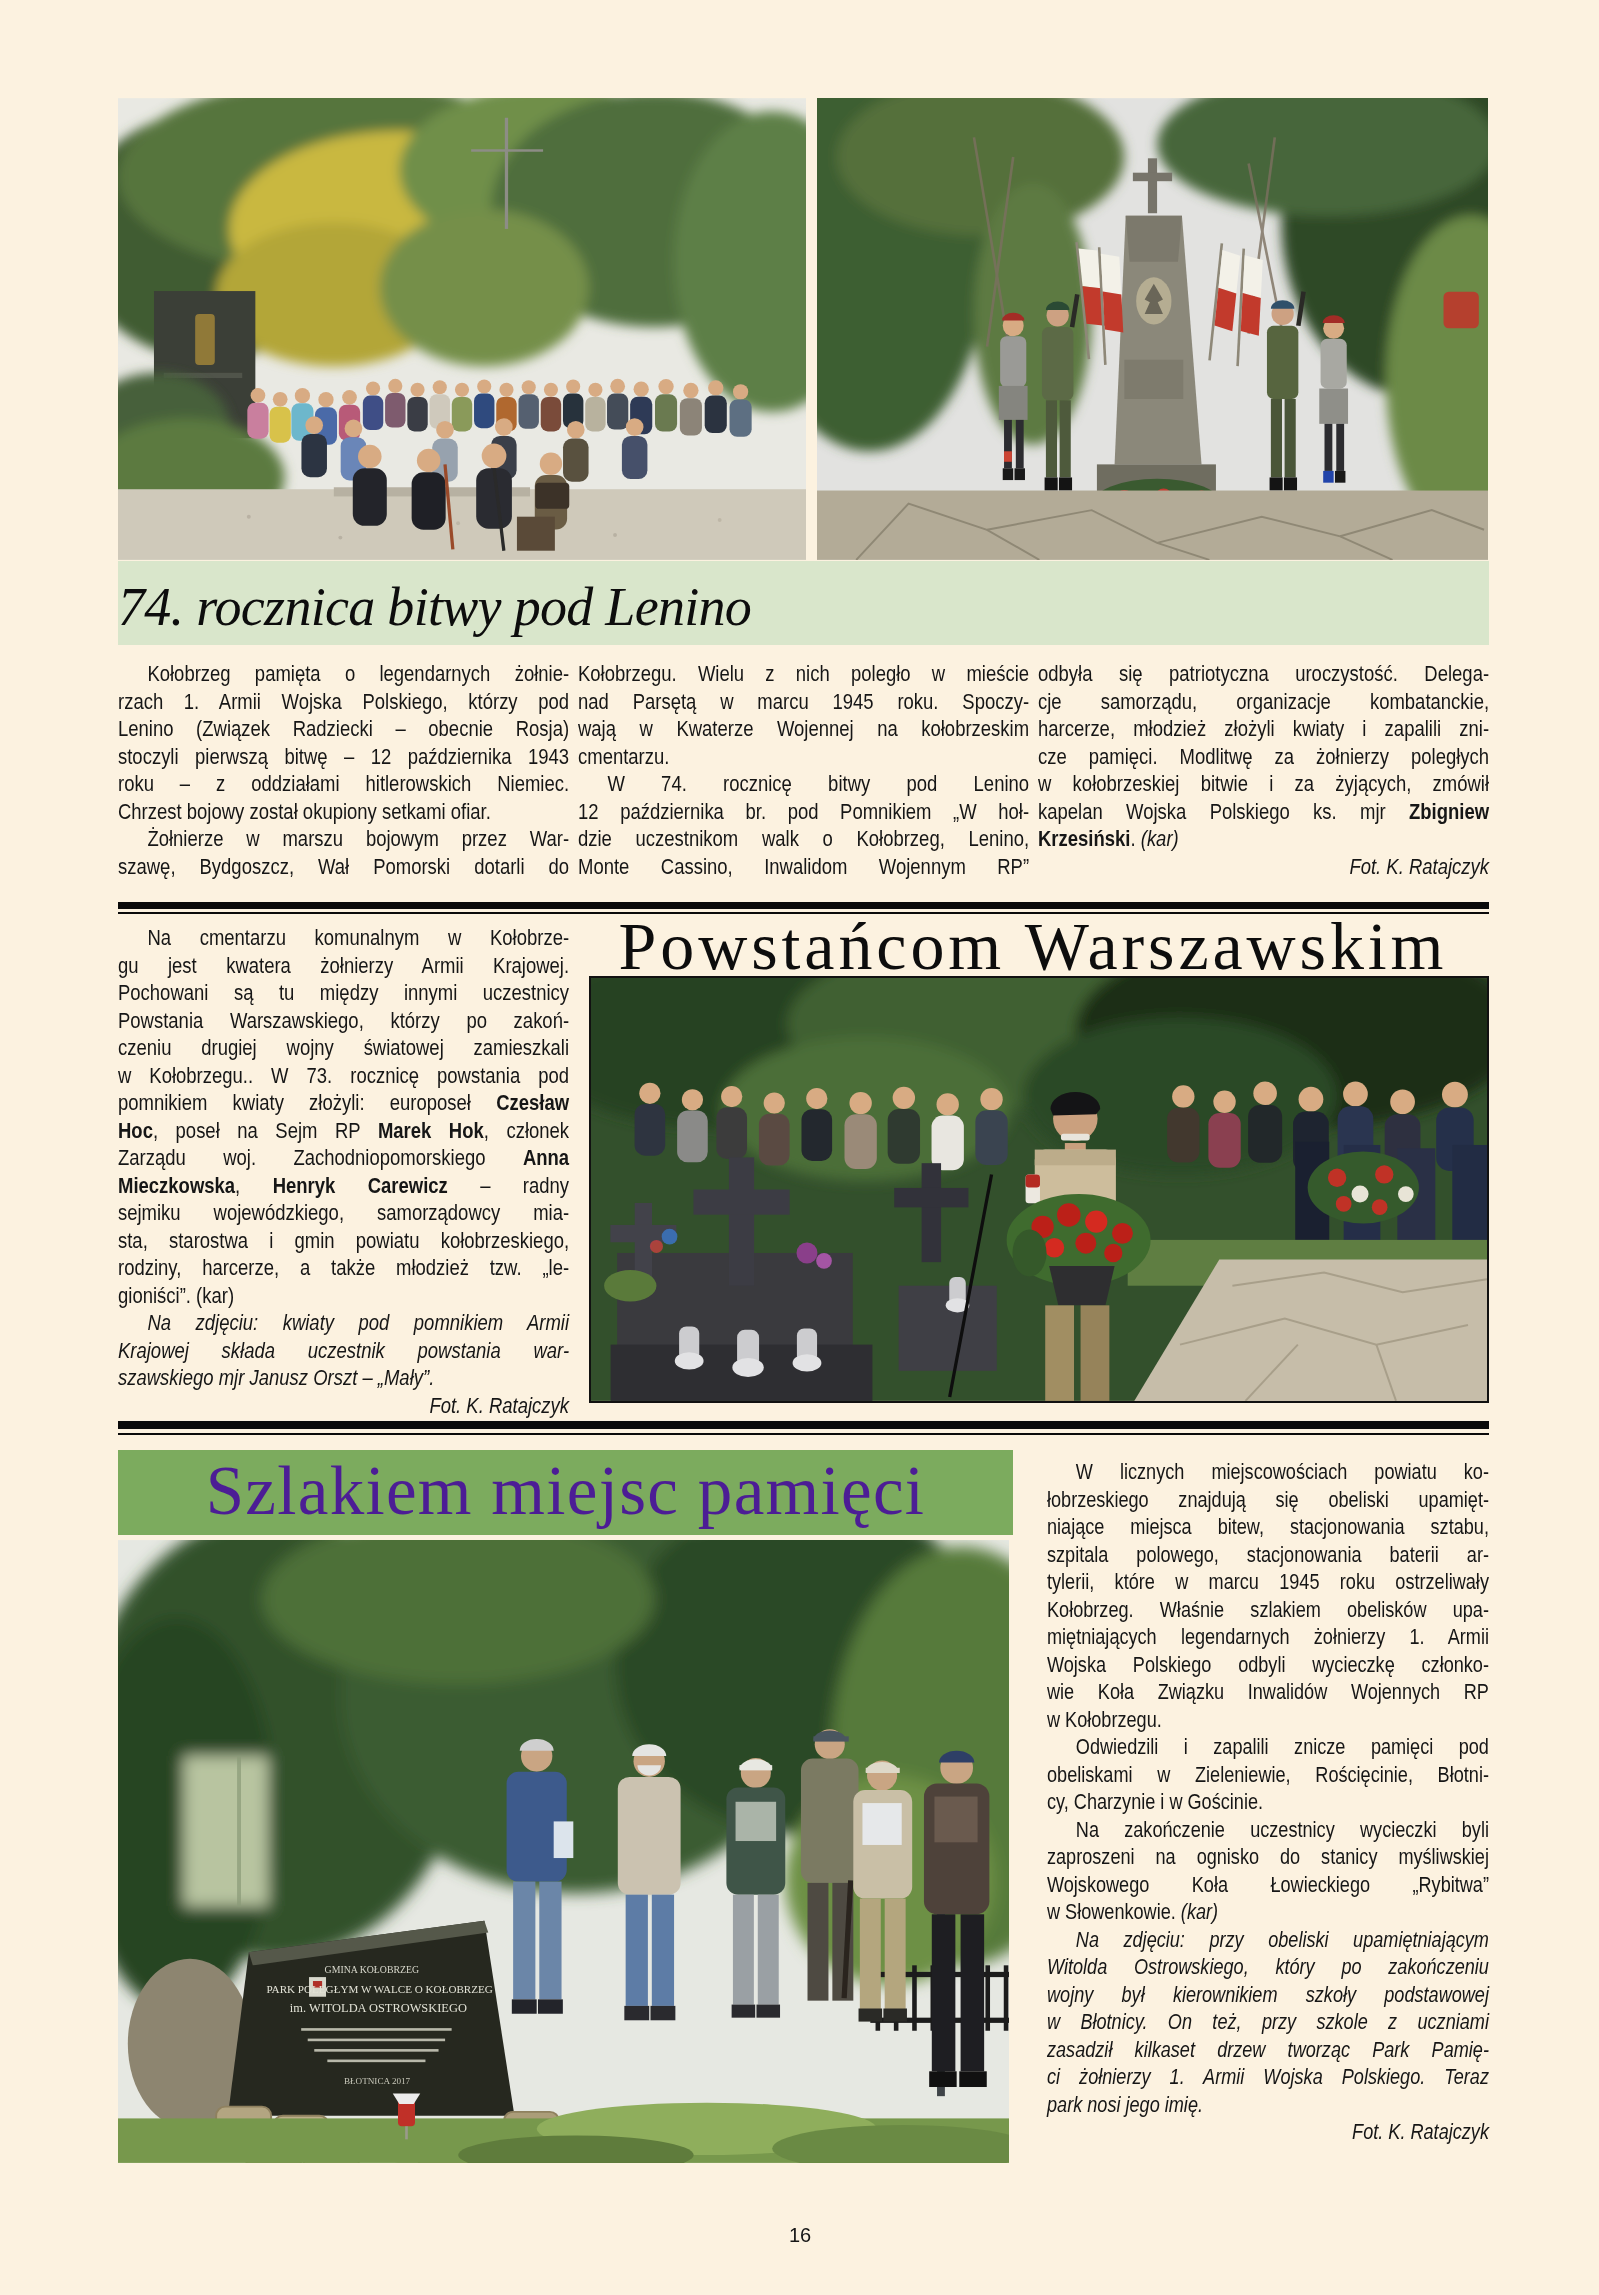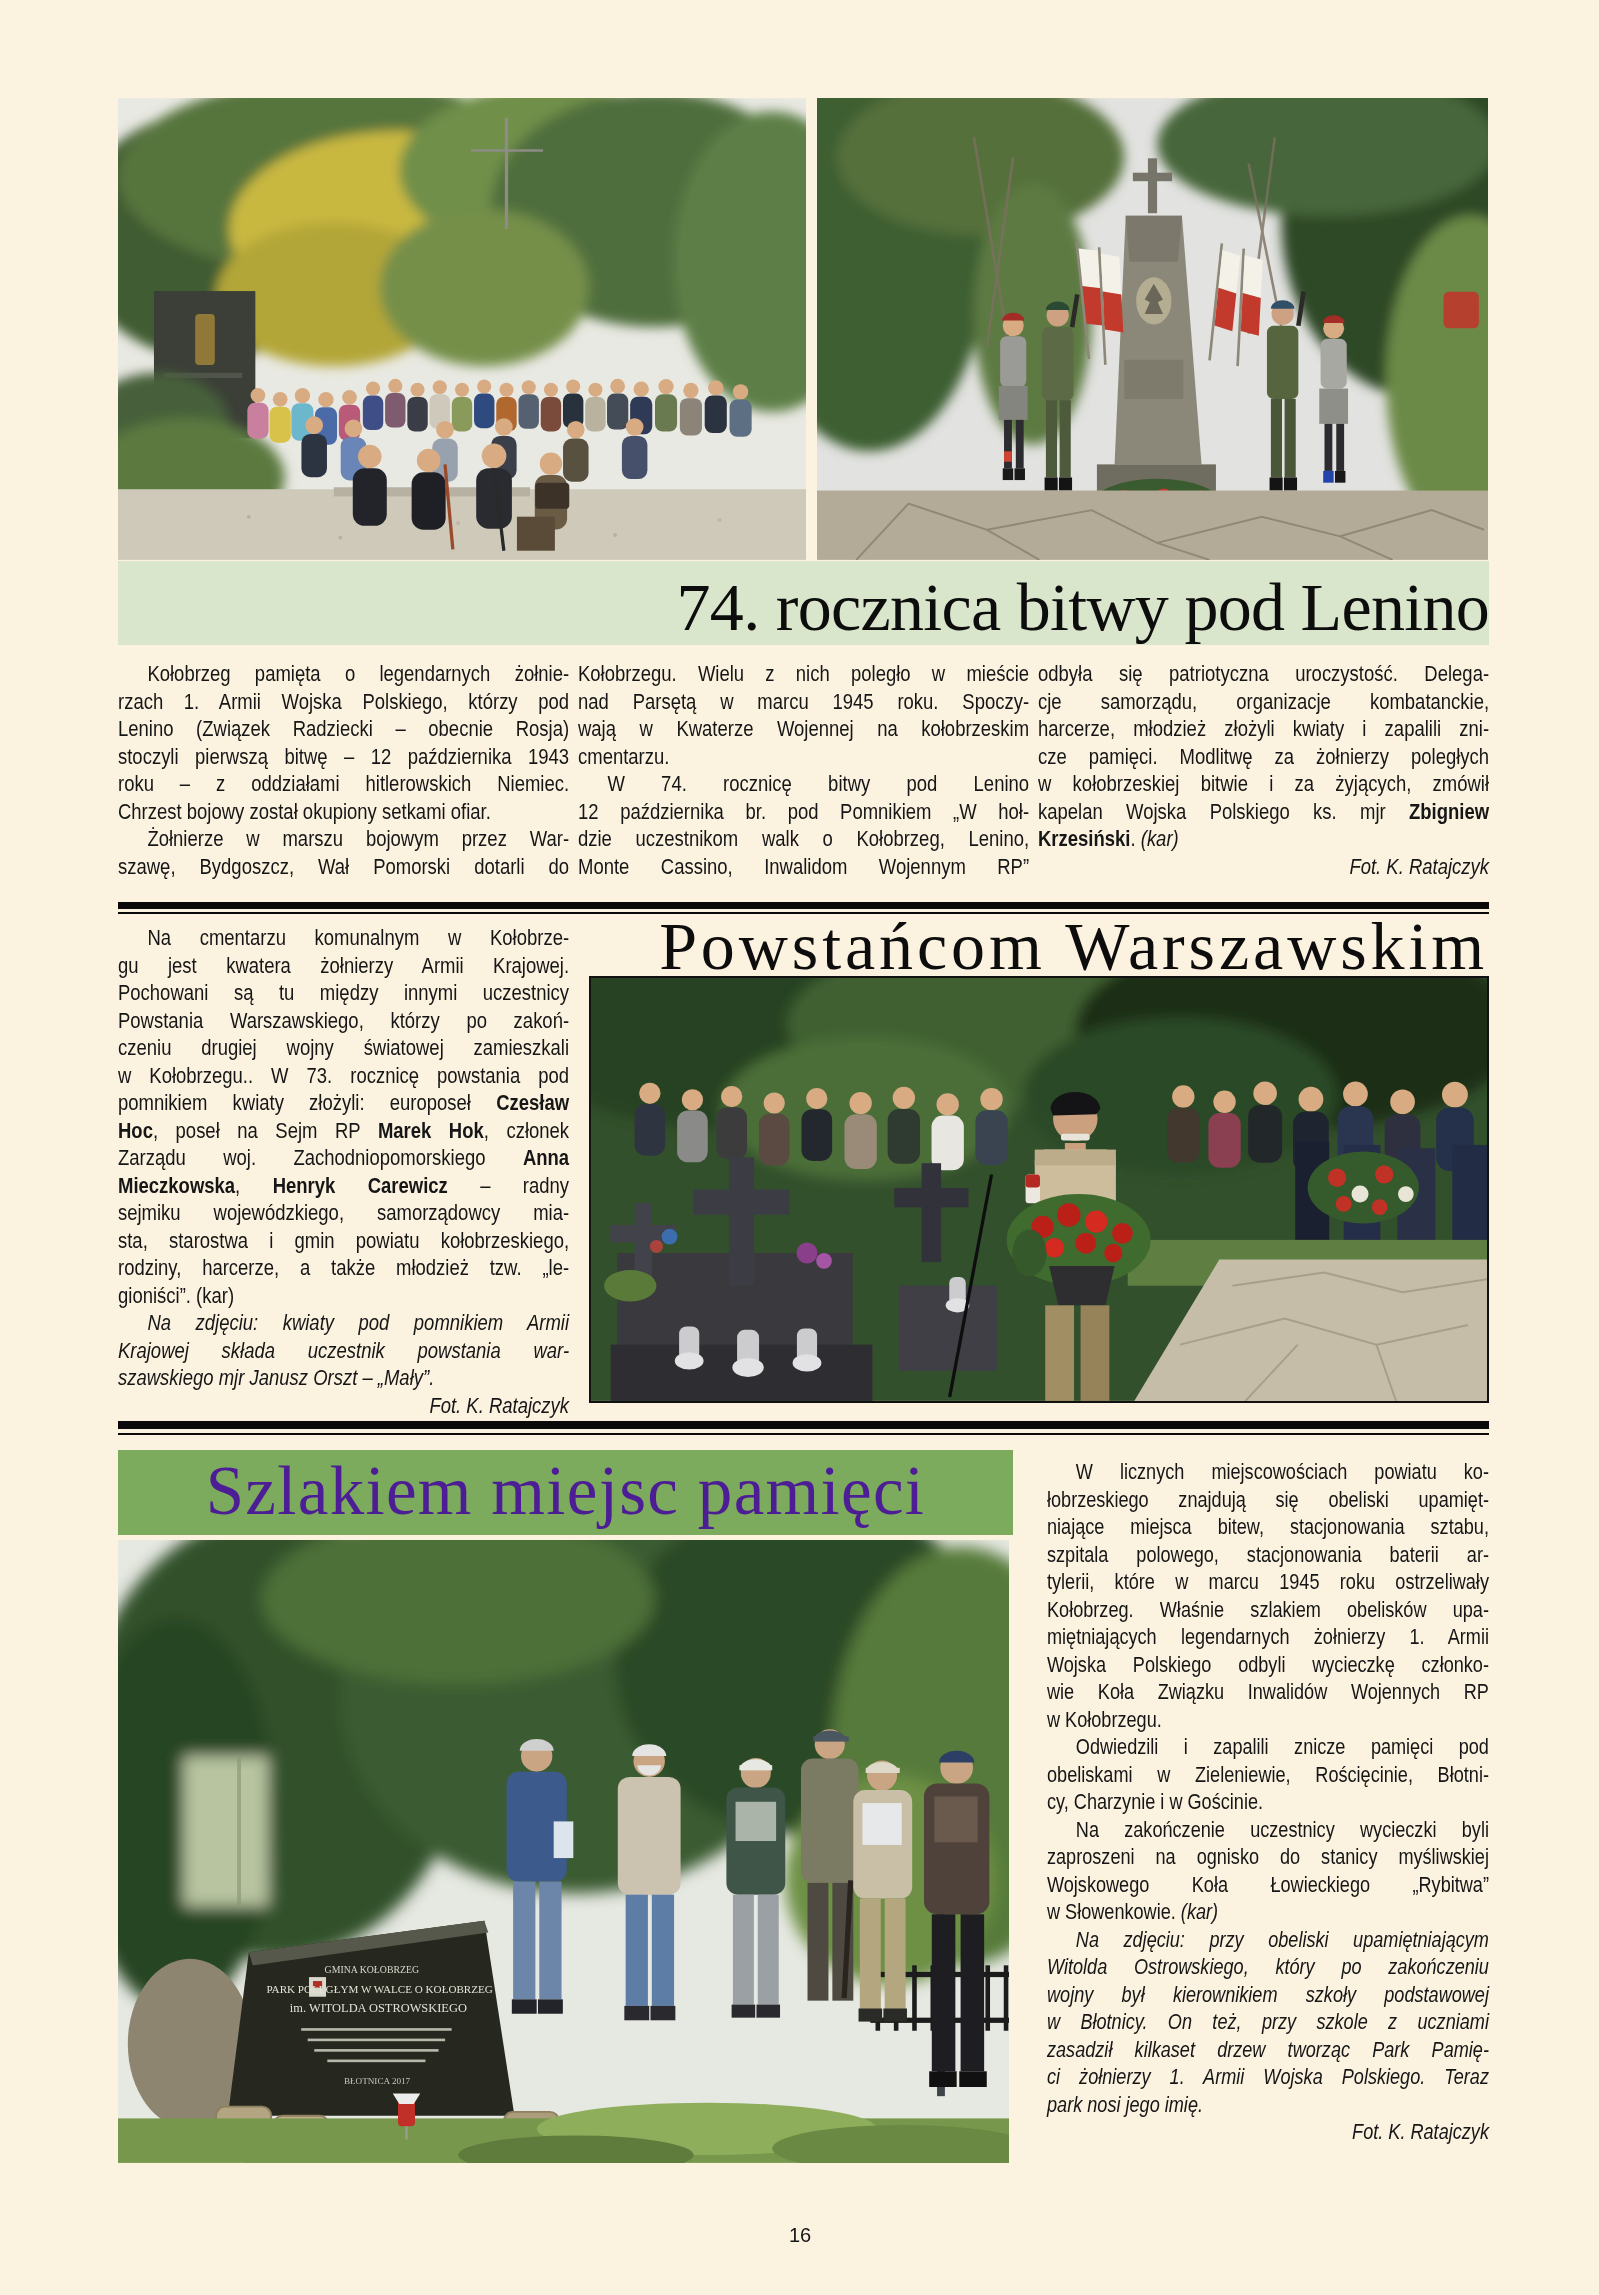--- a/index.html
+++ b/index.html
@@ -12,22 +12,22 @@
   .col{font-size:22px;line-height:27.5px;width:537px;transform:scaleX(0.84);transform-origin:0 0;}
   .col.narrow{transform:scaleX(0.823);}
   .line{text-align:justify;text-align-last:justify;}
   .line.end-l{text-align-last:left;}
   .line.end-r{text-align-last:right;}
   .line.ind{text-indent:35px;}
   .b{font-weight:bold;}
   .i{font-style:italic;}
   .band1{background:#d9e6cb;}
   .h-serif{font-family:"Liberation Serif","DejaVu Serif",serif;color:#0d0d0d;}
-  .h1t{font-size:68px;line-height:84px;text-align:right;letter-spacing:-0.7px;}
-  .h2t{font-size:68px;line-height:63px;text-align:right;letter-spacing:3.9px;}
+  .h1t{font-size:54px;line-height:84px;text-align:left;letter-spacing:-0.7px;font-style:italic;}
+  .h2t{font-size:68px;line-height:63px;text-align:center;letter-spacing:3.9px;}
   .bar3{background:#7cab5e;}
   .h3t{font-size:69px;line-height:82px;text-align:center;color:#4c1d95;letter-spacing:1.3px;}
   .rule{background:#0a0a0a;}
   .pageno{font-size:20px;text-align:center;width:100%;}
 </style>
 </head>
 <body>
 
 <svg width="0" height="0" style="position:absolute" aria-hidden="true">
   <defs>

